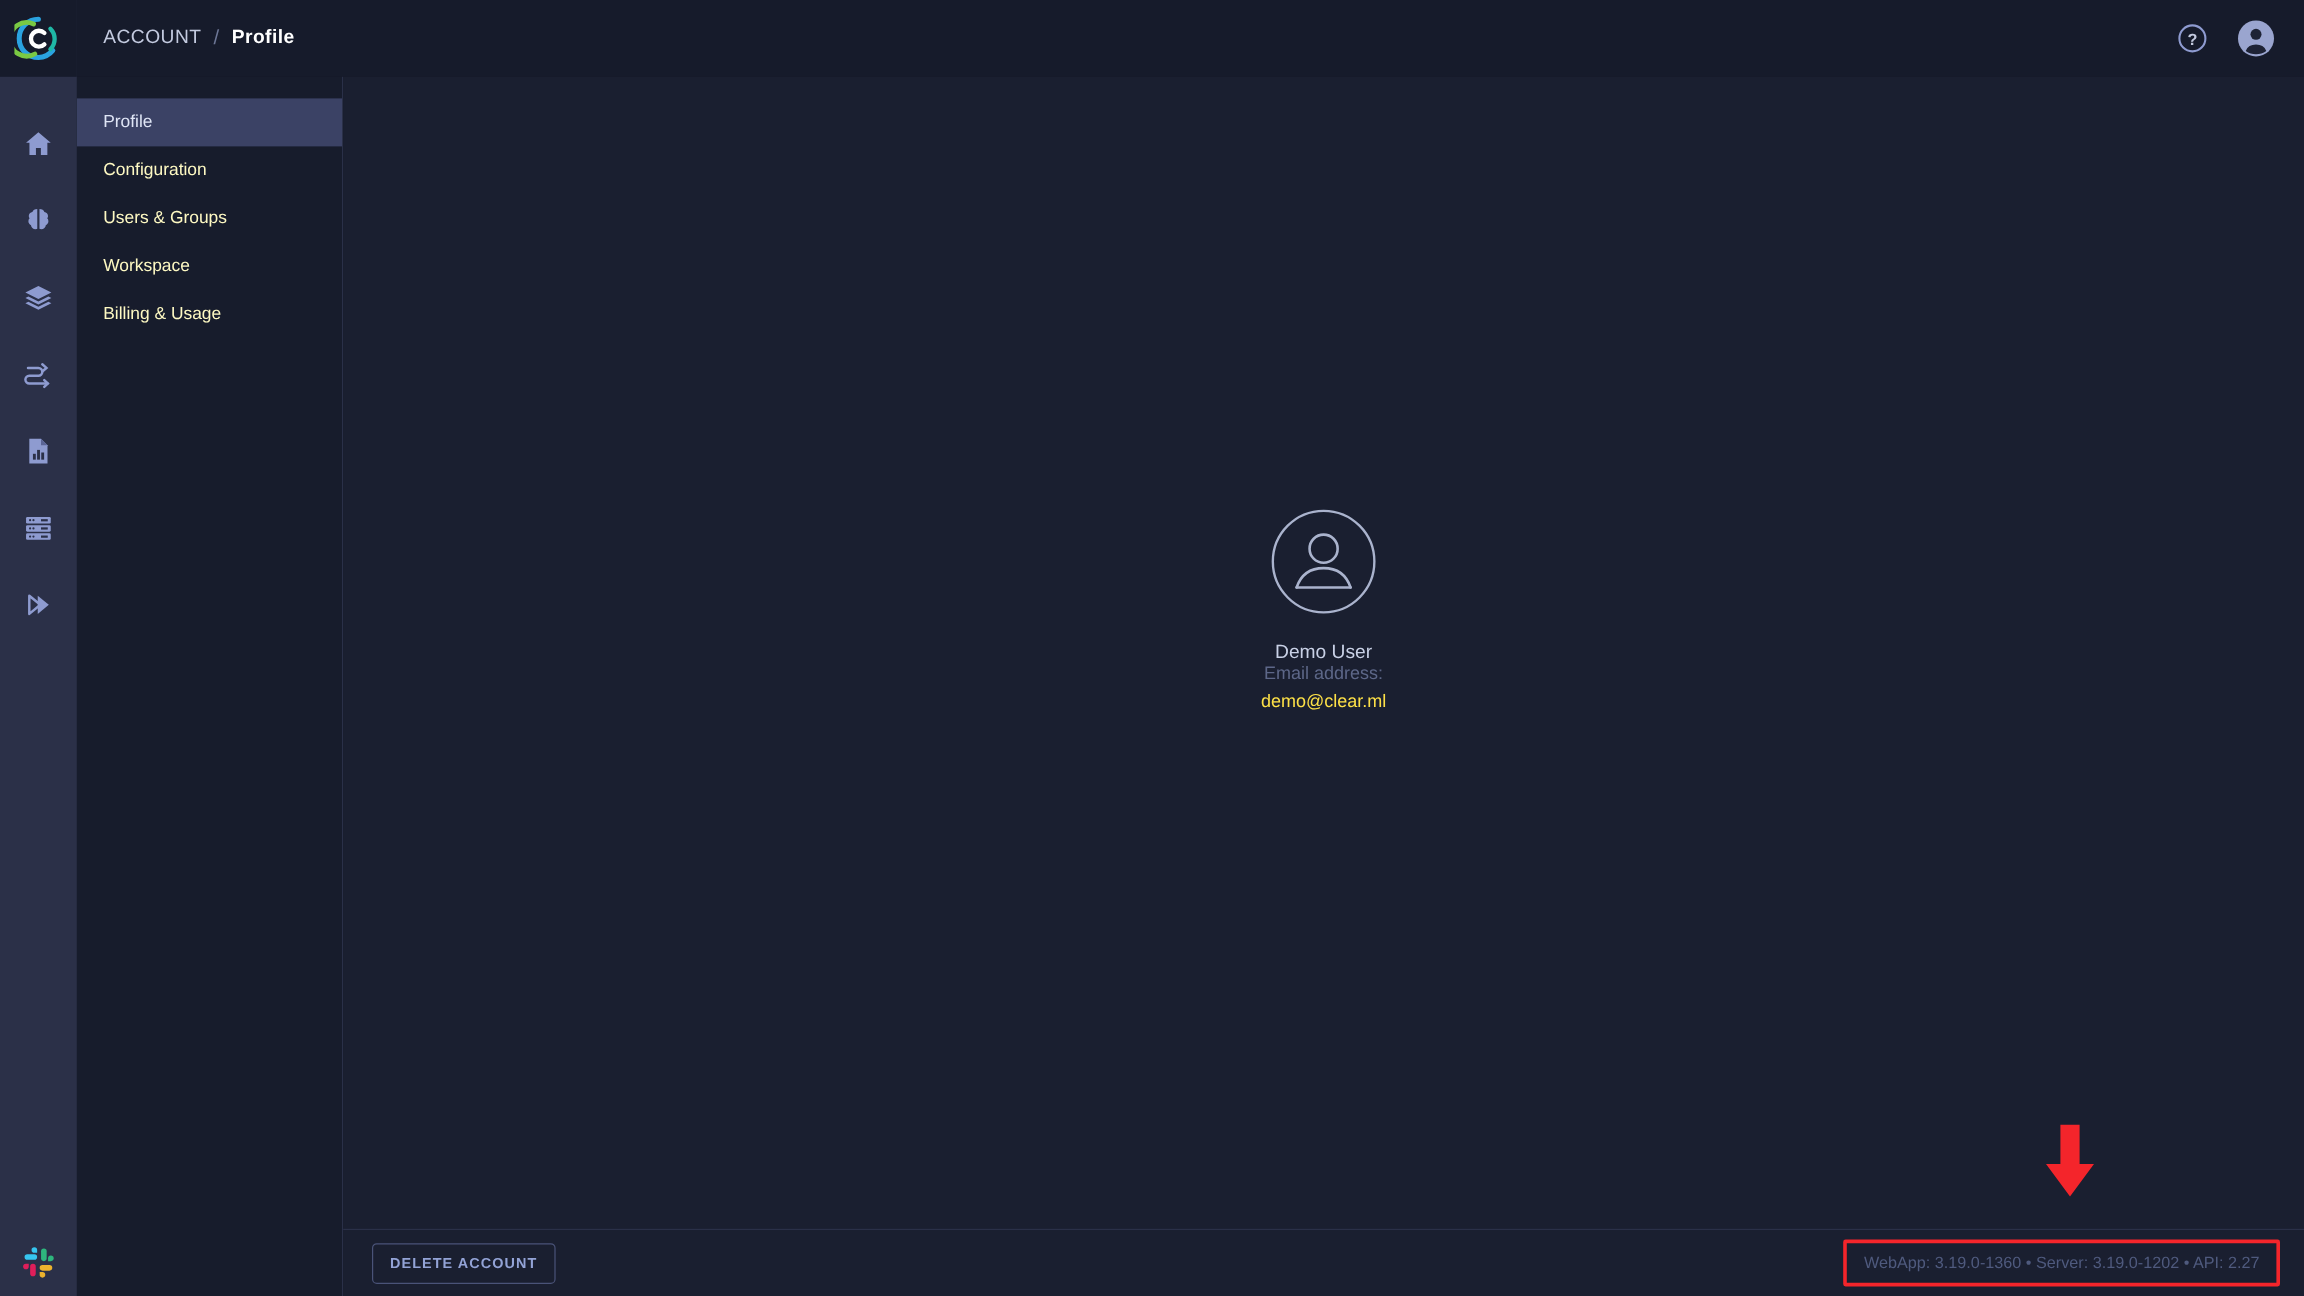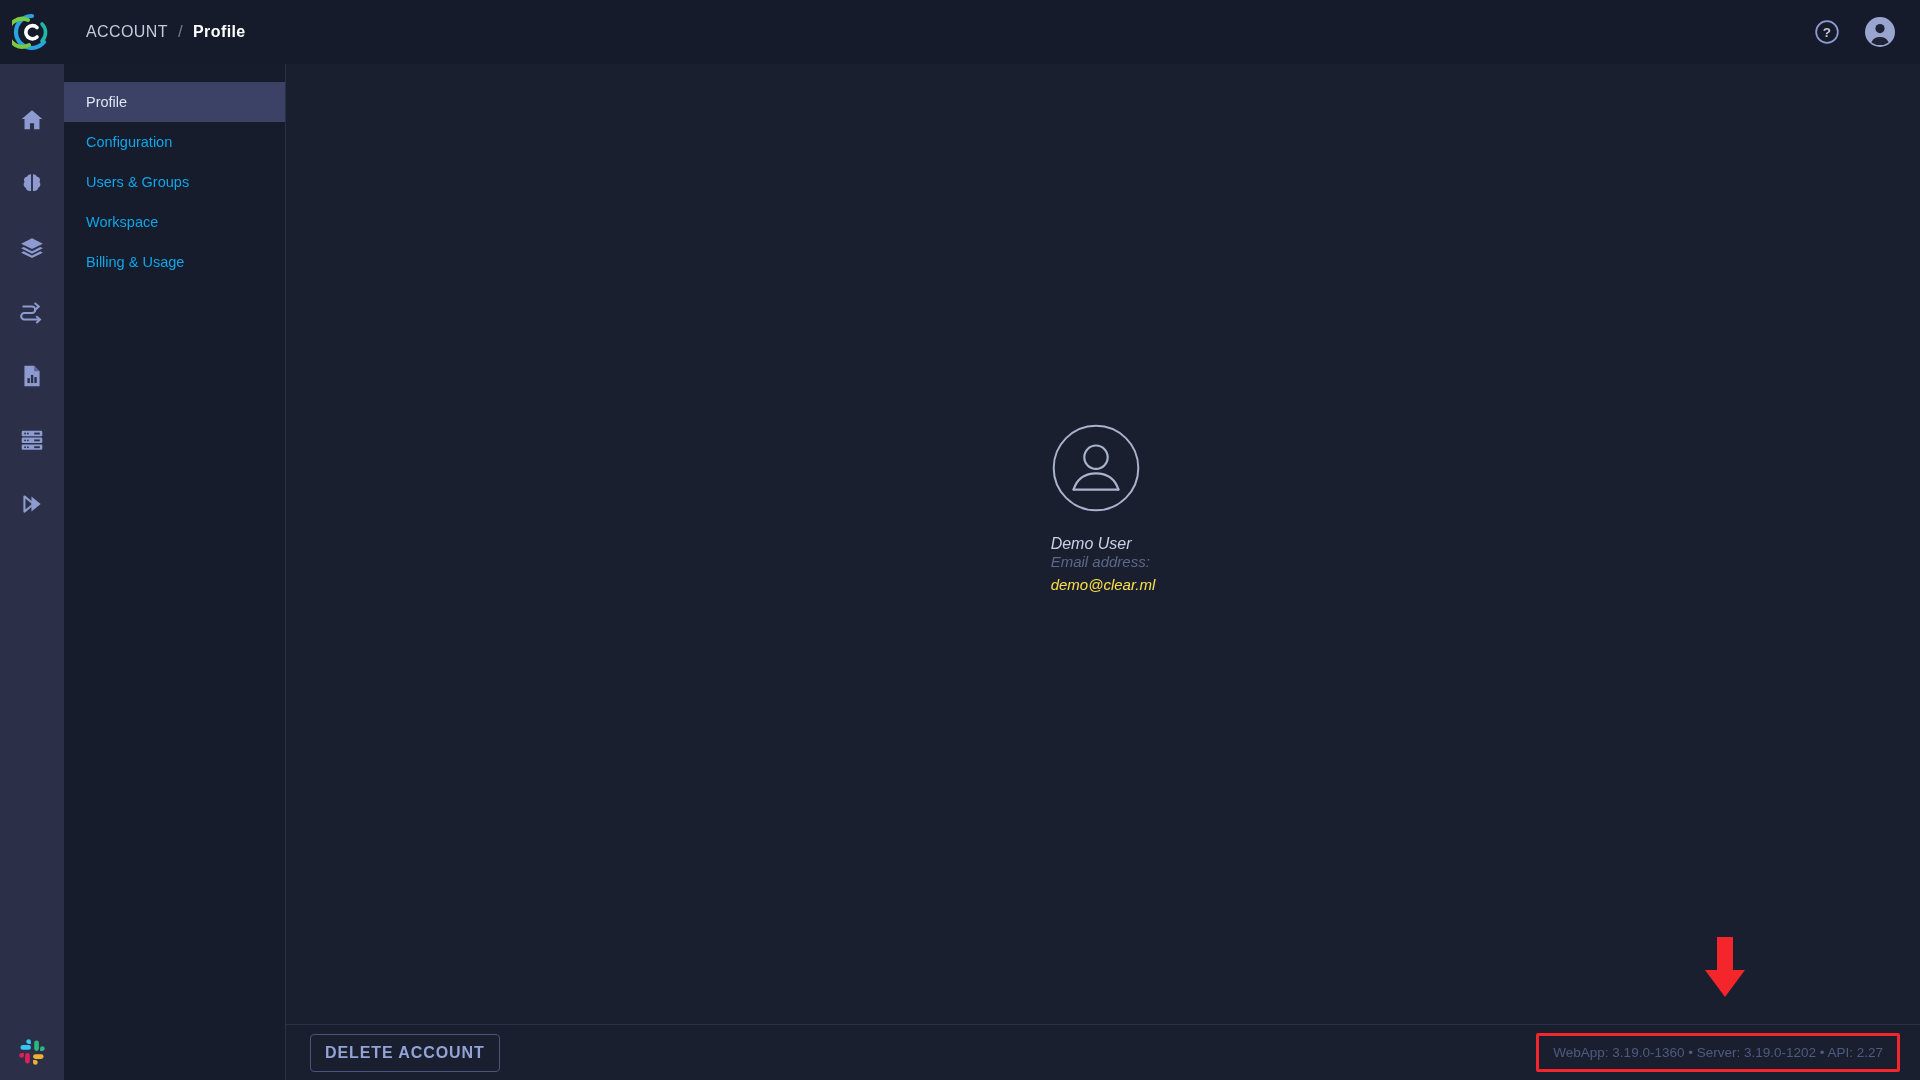--- a/index.html
+++ b/index.html
@@ -59,53 +59,53 @@
   .side {
     width:222px; flex:0 0 222px;
     background:#171c2c;
     border-right:1px solid #2a3048;
     padding-top:18px;
     display:flex; flex-direction:column;
   }
   .side-item {
     height:40px; display:flex; align-items:center;
     padding-left:22px;
-    font-size:14.5px; color:#0ea5e9;
+    font-size:14.5px; color:#fef9c3;
     cursor:pointer;
   }
   .side-item.active { background:#3b4265; color:#dfe5f5; }
 
   
   .main-wrap { flex:1 1 auto; display:flex; flex-direction:column; min-width:0; background:#1a1f30; }
   .main {
     flex:1 1 auto;
     display:flex; flex-direction:column;
     align-items:center; justify-content:center;
     min-height:0;
   }
-  .profile-card { display:flex; flex-direction:column; align-items:flex-start; margin-top:-72px;font-style:italic; }
+  .profile-card { display:flex; flex-direction:column; align-items:center; margin-top:-72px; }
   .avatar-big { width:90px; height:90px; }
   .uname { margin-top:22px; font-size:16px; color:#c9d1e6; }
   .email-label { font-size:15px; color:#5d6party; }
   .email-label { color:#5d6788; }
   .email-val { margin-top:6px; font-size:15px; color:#fde047; }
 
   
   .footer {
     height:56px; flex:0 0 56px;
     border-top:1px solid #2a3048;
     display:flex; align-items:center;
     padding:0 20px 0 24px;
     position:relative;
   }
   .del-btn {
     border:1px solid #4a5378;
     background:transparent;
     color:#93a3d6;
-    font-size:16px; font-weight:bold; letter-spacing:.9px;
+    font-size:12px; font-weight:bold; letter-spacing:.9px;
     padding:9px 14px; border-radius:4px;
     font-family:"Liberation Sans", sans-serif;
     cursor:pointer;
   }
   .footer-spacer { flex:1 1 auto; }
   .version {
     font-size:13.5px; color:#4f5a7e;
     padding:9px 14px;
     white-space:nowrap;
     margin-left:18px;

